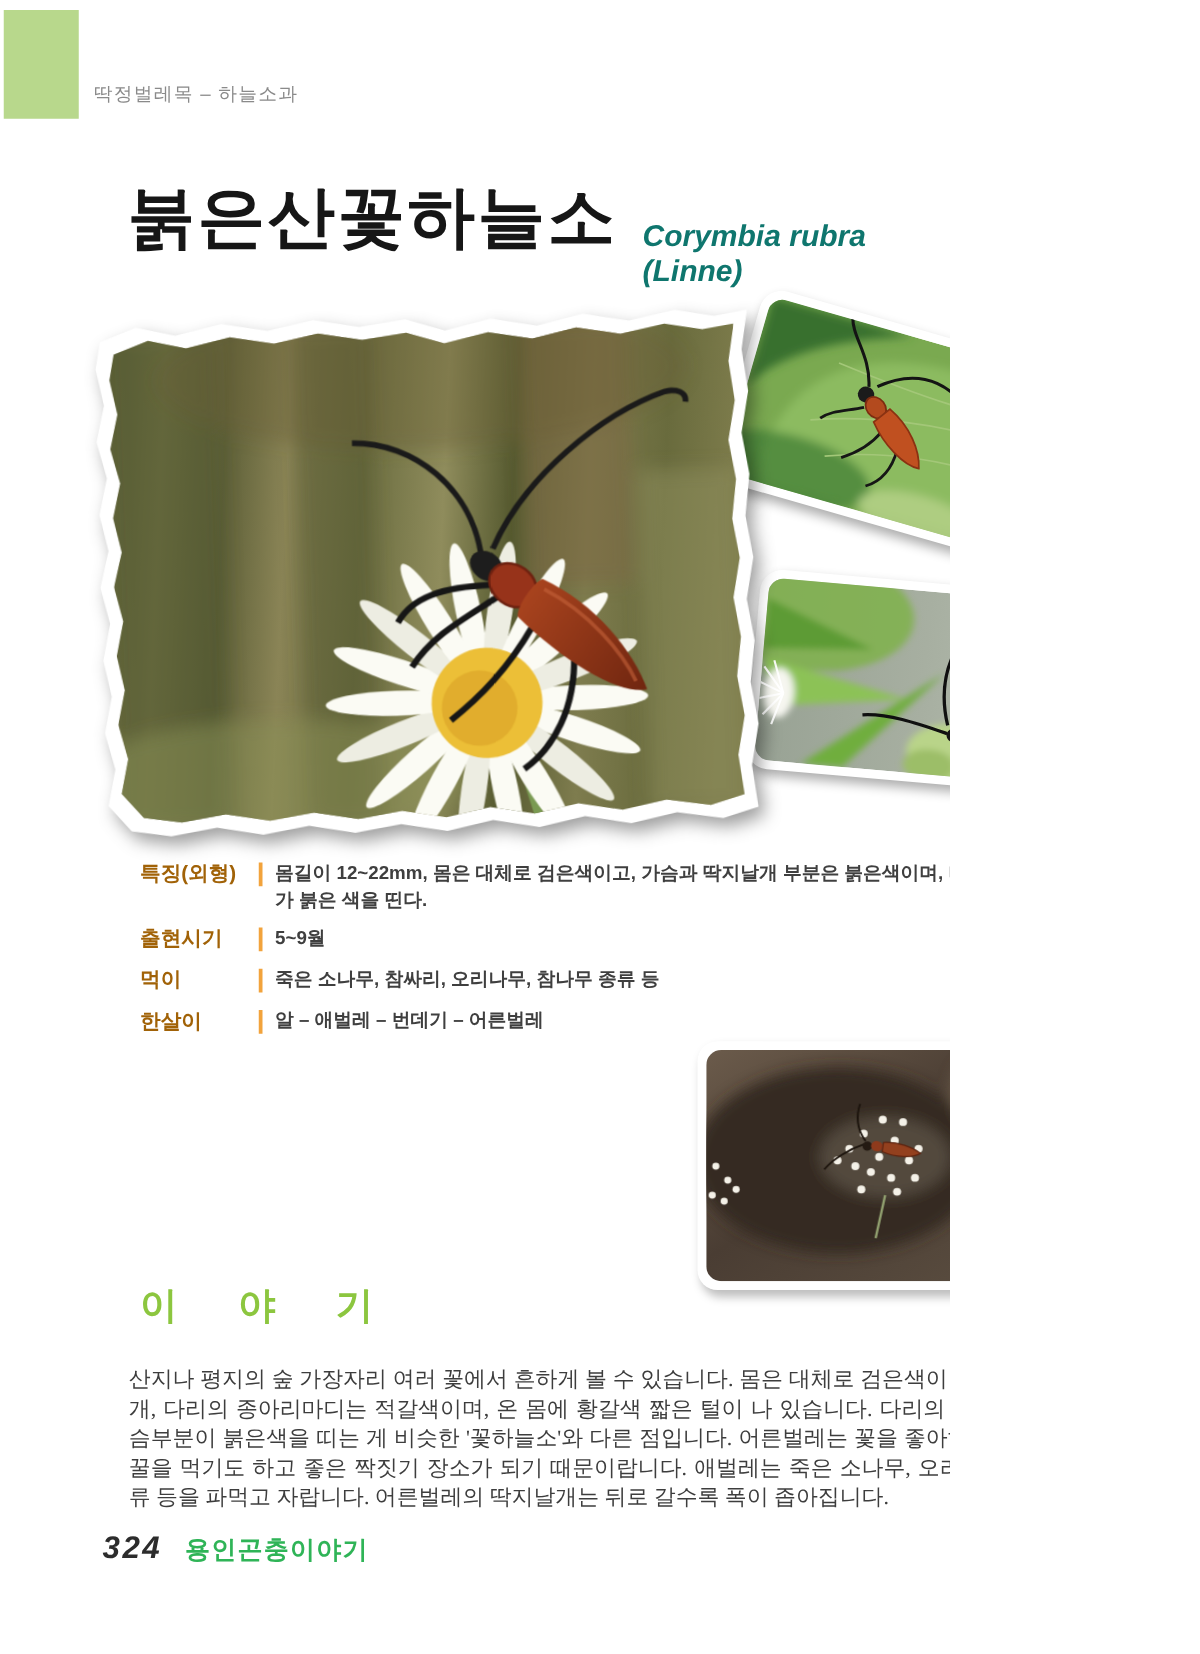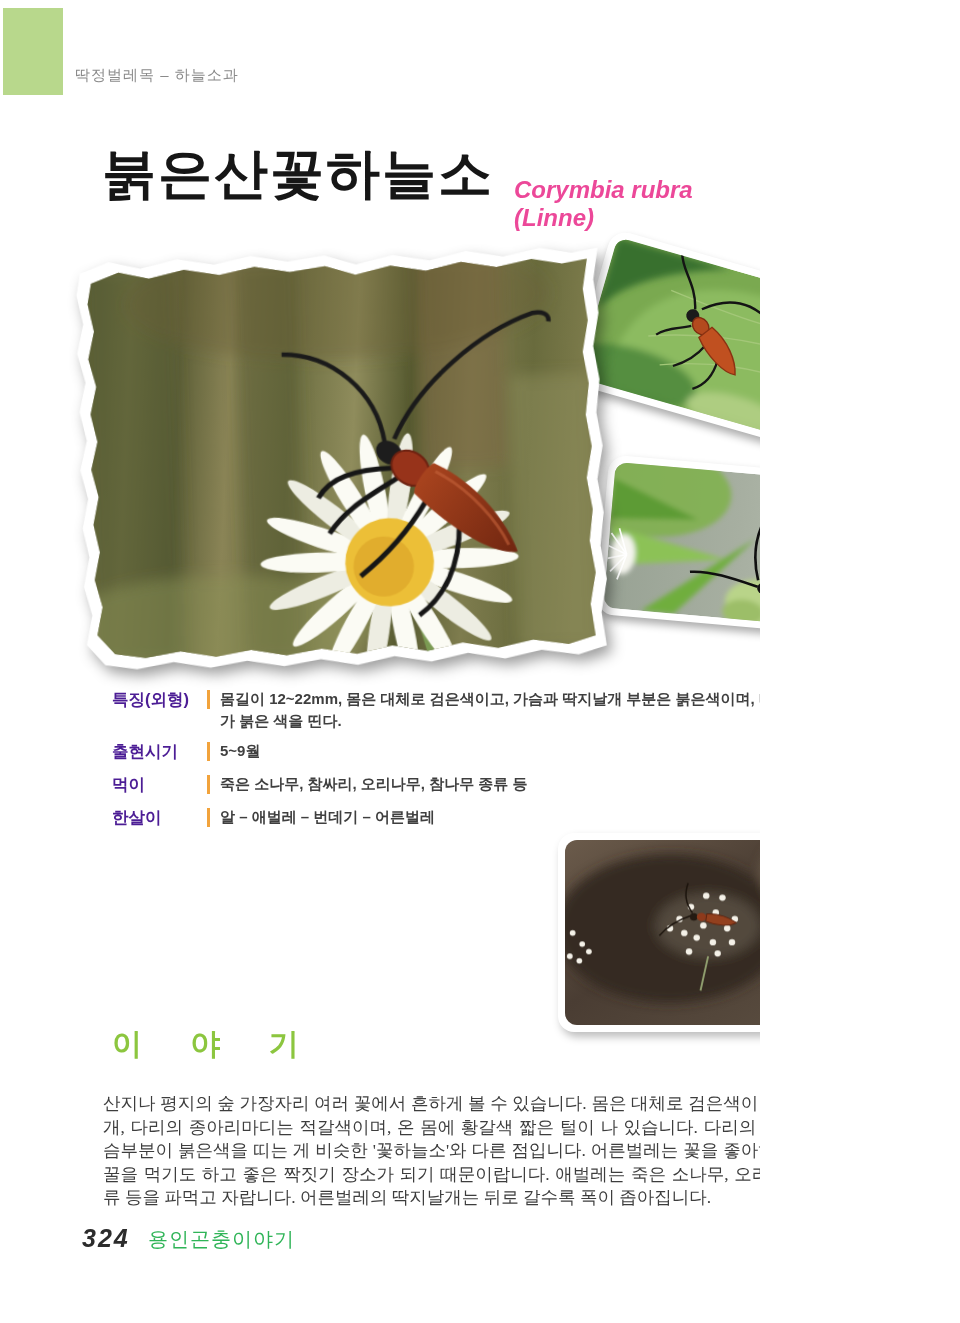--- a/index.html
+++ b/index.html
@@ -7,21 +7,21 @@
         font-family:"Liberation Sans",sans-serif;}
 
   
   .corner-rect{position:absolute;left:3px;top:8px;width:60px;height:87px;background:#b8d88c;}
   .breadcrumb{position:absolute;left:75px;top:66px;font-size:15px;color:#8a8a8a;letter-spacing:1px;}
 
   
   .title{position:absolute;left:102px;top:138px;font-size:54px;font-weight:bold;color:#161616;
          letter-spacing:2px;font-family:Liberation Mono, monospace;}
   .sci-name{position:absolute;left:514px;top:176px;font-size:24px;font-weight:bold;font-style:italic;
-            color:#ec4899;}
+            color:#0f766e;}
 
   
   .torn{position:absolute;left:78px;top:250px;width:526px;height:416px;transform:rotate(-1.8deg);
         filter:drop-shadow(5px 7px 7px rgba(0,0,0,.38));z-index:3;}
   .torn-paper{position:absolute;inset:0;background:#ffffff;
     clip-path:polygon(1.5% 3.8%,7% 1.2%,13% 3%,20% 1%,27% 2.6%,34% .8%,41% 2.4%,48% 1.2%,54% 3.6%,61% 1.6%,68% 3.2%,75% 1.2%,82% 2.8%,89% 1%,95% 2.4%,100% 1.4%,99% 9%,99.8% 17%,98.6% 25%,99.6% 33%,98.8% 41%,99.8% 49%,98.6% 57%,99.6% 65%,98.8% 73%,99.8% 81%,98.6% 89%,99.4% 97%,94% 99%,87% 97.6%,80% 99.4%,73% 97.8%,66% 99.6%,59% 98%,52% 99.8%,45% 98.2%,38% 99.6%,31% 98%,24% 99.4%,17% 97.8%,10% 99.2%,4% 98%,.6% 93%,1.8% 86%,.4% 79%,1.6% 72%,.5% 65%,1.7% 58%,.4% 51%,1.8% 44%,.6% 37%,1.9% 30%,.5% 23%,1.8% 16%,.7% 9%);}
   .torn-photo{position:absolute;inset:11px;
     clip-path:polygon(1.5% 3.8%,7% 1.2%,13% 3%,20% 1%,27% 2.6%,34% .8%,41% 2.4%,48% 1.2%,54% 3.6%,61% 1.6%,68% 3.2%,75% 1.2%,82% 2.8%,89% 1%,95% 2.4%,100% 1.4%,99% 9%,99.8% 17%,98.6% 25%,99.6% 33%,98.8% 41%,99.8% 49%,98.6% 57%,99.6% 65%,98.8% 73%,99.8% 81%,98.6% 89%,99.4% 97%,94% 99%,87% 97.6%,80% 99.4%,73% 97.8%,66% 99.6%,59% 98%,52% 99.8%,45% 98.2%,38% 99.6%,31% 98%,24% 99.4%,17% 97.8%,10% 99.2%,4% 98%,.6% 93%,1.8% 86%,.4% 79%,1.6% 72%,.5% 65%,1.7% 58%,.4% 51%,1.8% 44%,.6% 37%,1.9% 30%,.5% 23%,1.8% 16%,.7% 9%);}
   .torn-photo svg{width:100%;height:100%;display:block;}
 
@@ -29,37 +29,37 @@
   .photo-card{position:absolute;background:#ffffff;border-radius:18px;padding:7px;
               box-shadow:3px 5px 9px rgba(0,0,0,.33);}
   .photo-card svg{display:block;width:100%;height:100%;border-radius:12px;}
   .photo2{left:586px;top:260px;width:238px;height:146px;transform:rotate(16deg);z-index:1;}
   .photo3{left:602px;top:465px;width:236px;height:146px;transform:rotate(5deg);z-index:2;}
   .photo4{left:558px;top:833px;width:290px;height:185px;border-radius:16px;
           box-shadow:3px 5px 8px rgba(0,0,0,.26);}
 
   
   .spec-row{position:absolute;left:112px;display:flex;align-items:flex-start;}
-  .spec-label{display:inline-block;width:86px;font-size:16.5px;font-weight:bold;color:#4c1d95;
+  .spec-label{display:inline-block;width:86px;font-size:16.5px;font-weight:bold;color:#a16207;
               text-align:justify;text-align-last:justify;text-justify:inter-character;line-height:22px;}
   .spec-bar{flex:0 0 3px;height:19px;background:#f2a33c;margin:2px 10px 0 9px;}
   .spec-value{font-size:15px;font-weight:600;color:#3f3f3f;line-height:22px;}
   .r1{top:688px;} .r1 .spec-value{width:676px;}
   .r2{top:740px;} .r3{top:773px;} .r4{top:806px;}
 
   
   .story-heading{position:absolute;left:112px;top:1024px;font-size:30px;font-weight:bold;
                  color:#8cc63f;letter-spacing:20px;}
   .story-body{position:absolute;left:103px;top:1061px;width:787px;font-size:17.5px;line-height:23.6px;
               color:#3d3d3d;text-align:justify;font-family:"Liberation Serif",serif;margin-top:31px;}
 
   
   .page-number{position:absolute;left:82px;top:1224px;font-size:25px;font-style:italic;
                font-weight:600;color:#2c2c2c;letter-spacing:2px;}
-  .footer-logo{position:absolute;left:148px;top:1226px;font-size:20px;font-weight:normal;
+  .footer-logo{position:absolute;left:148px;top:1226px;font-size:20px;font-weight:bold;
                color:#2fb457;letter-spacing:1px;}
 </style>
 </head>
 <body>
 
 <div class="page">
 
   <div class="corner-rect"></div>
   <div class="breadcrumb">딱정벌레목 – 하늘소과</div>
 

